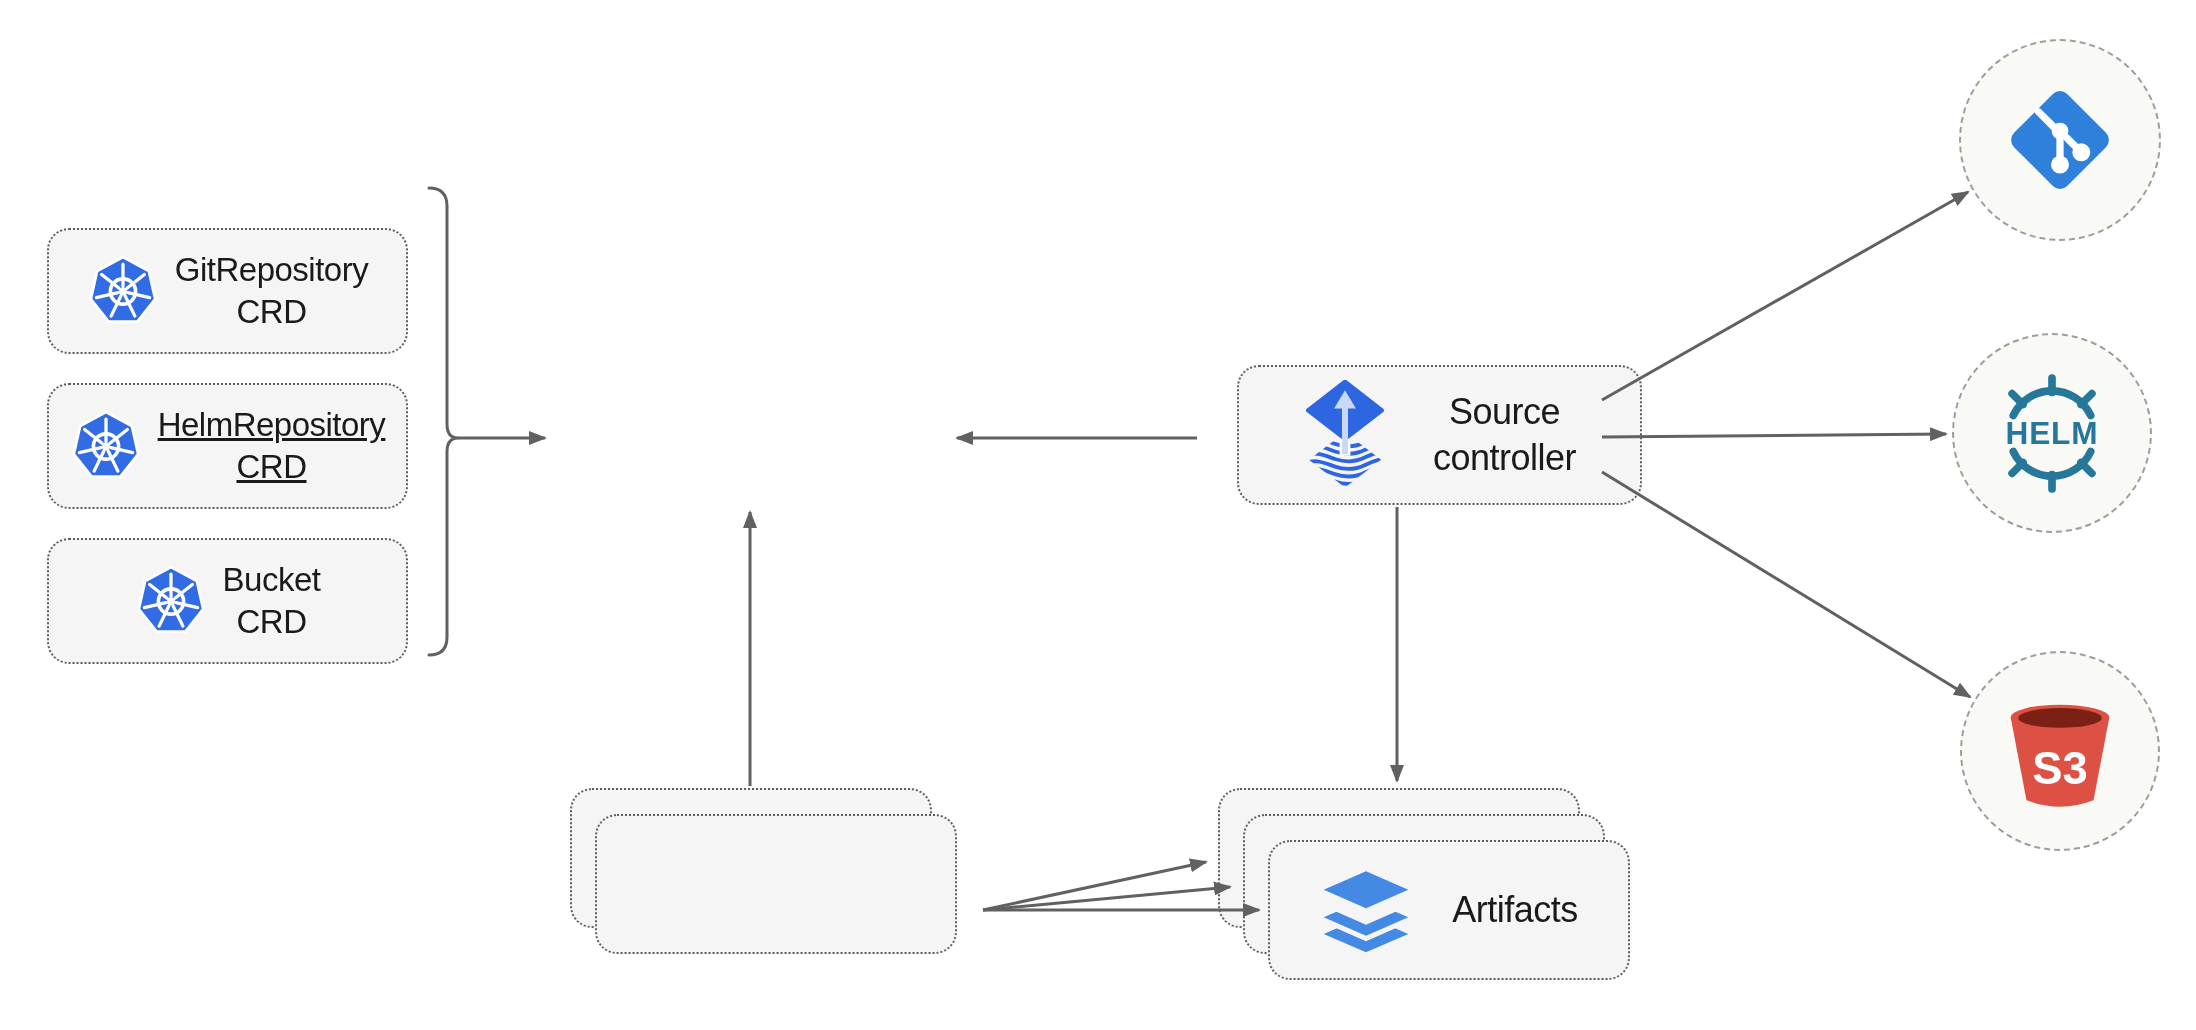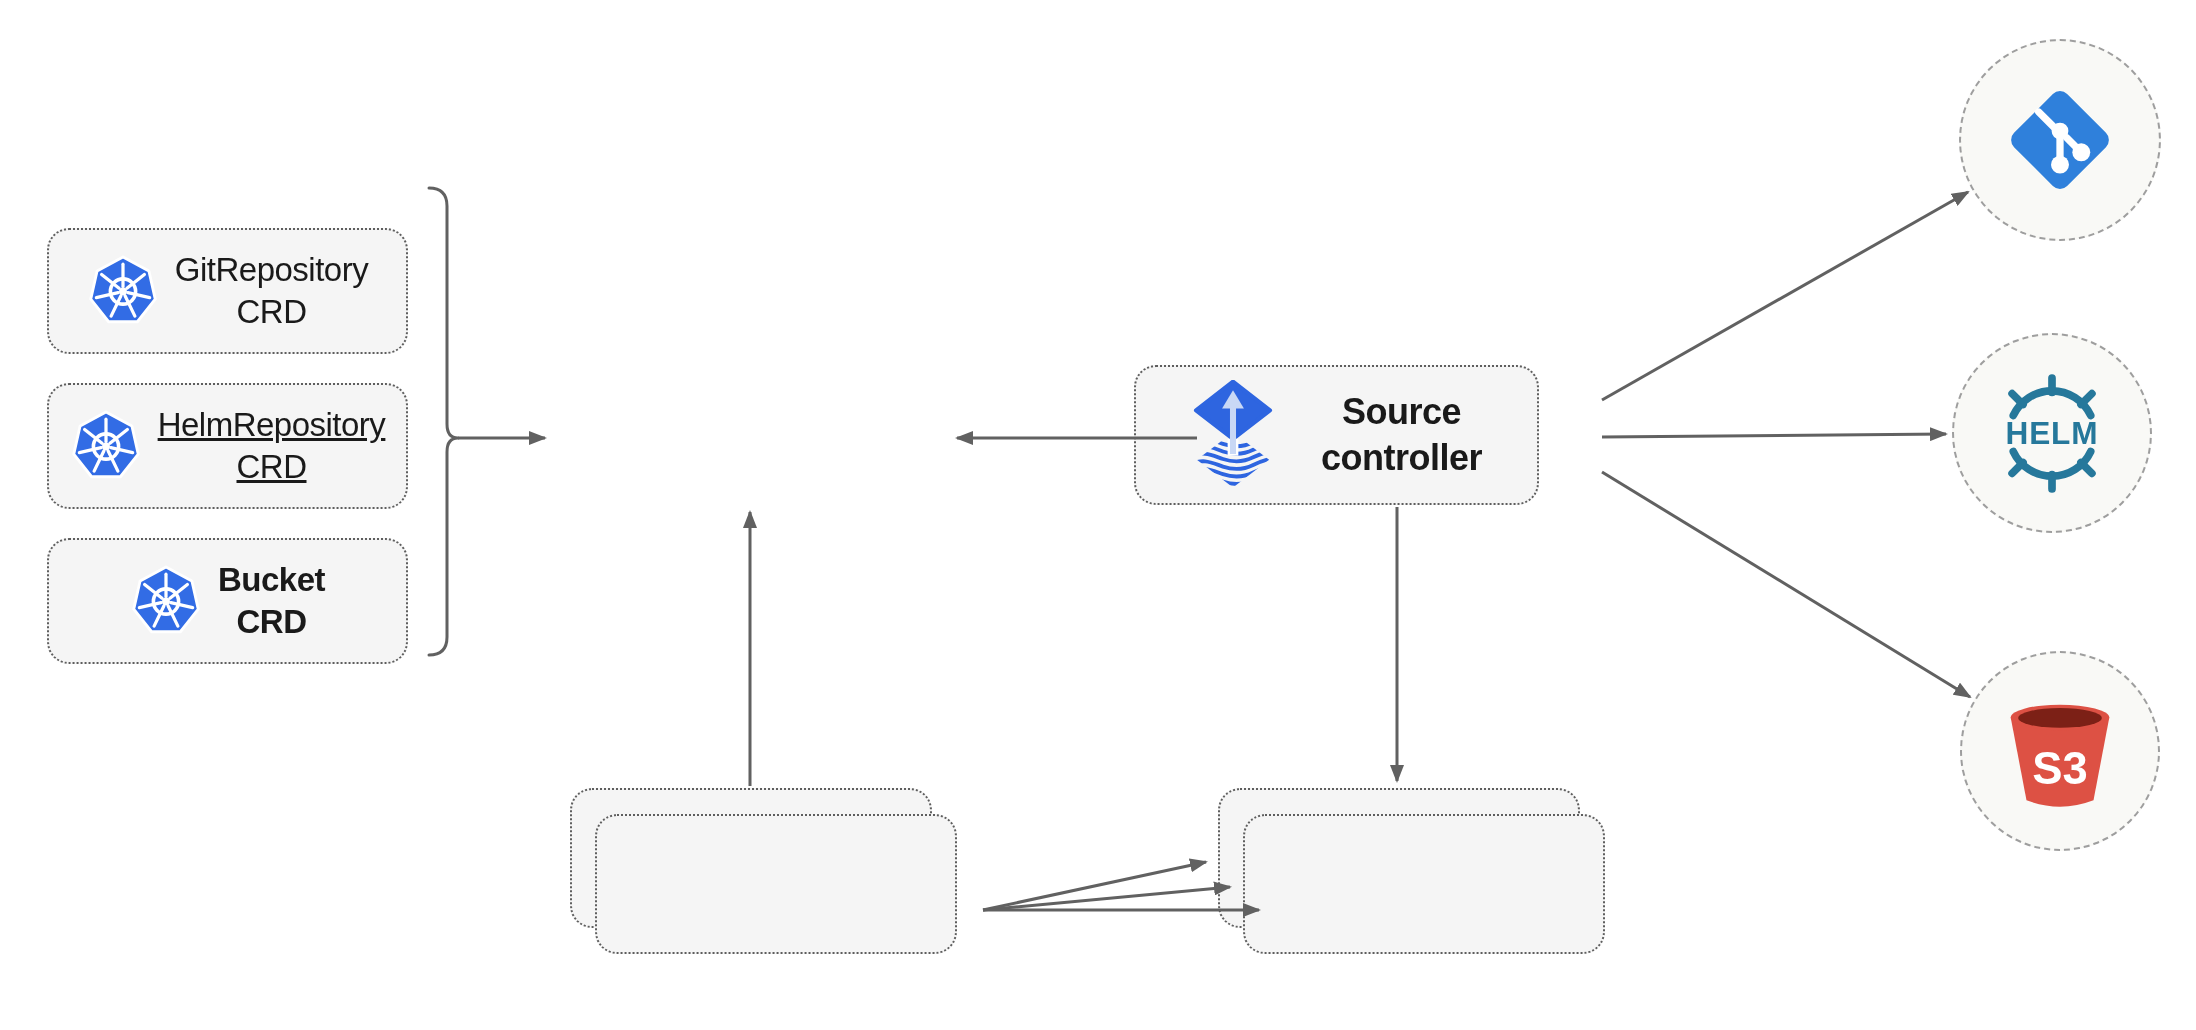--- a/index.html
+++ b/index.html
@@ -120,46 +120,52 @@
   <div class="node main-node" style="left:47px;top:383px;width:361px;height:126px;text-decoration:underline;">
     <svg width="72" height="75">
         <use href="#k8s-icon"></use>
       </svg>
     <div class="lbl">
       <div>HelmRepository</div>
       <div>CRD</div>
     </div>
   </div>
 
-  <div class="node main-node" style="left:47px;top:538px;width:361px;height:126px;font-weight:bold;">
+  <div class="node main-node" style="left:47px;top:538px;width:361px;height:126px;">
     <svg width="72" height="75">
         <use href="#k8s-icon"></use>
       </svg>
     <div class="lbl">
       <div>Bucket</div>
       <div>CRD</div>
     </div>
   </div>
 
 
-  <div class="node main-node" style="left:1134px;top:365px;width:405px;height:140px;gap:46px;font-weight:bold;">
+  <div class="node main-node" style="left:1237px;top:365px;width:405px;height:140px;gap:46px;">
     <svg width="84" height="111">
         <use href="#flux-icon"></use>
       </svg>
     <div class="lbl big">
       <div>Source</div>
       <div>controller</div>
     </div>
   </div>
 
   <div class="node stack-back" style="left:570px;top:788px;width:362px;height:140px;"></div>
   <div class="node stack-mid" style="left:595px;top:814px;width:362px;height:140px;"></div>
 
   <div class="node stack-back" style="left:1218px;top:788px;width:362px;height:140px;"></div>
   <div class="node stack-mid" style="left:1243px;top:814px;width:362px;height:140px;"></div>
+  <div class="node stack-front" style="left:1268px;top:840px;width:362px;height:140px;gap:40px;">
+    <svg width="92" height="92">
+        <use href="#layers-icon"></use>
+      </svg>
+    <div class="lbl big">Artifacts</div>
+  </div>
 
   <div class="ext-circle" style="left:1959px;top:39px;width:202px;height:202px;">
     <svg width="112" height="112">
         <use href="#git-icon"></use>
       </svg>
   </div>
   <div class="ext-circle" style="left:1952px;top:333px;width:200px;height:200px;">
     <svg width="120" height="123">
         <use href="#helm-icon"></use>
       </svg>

